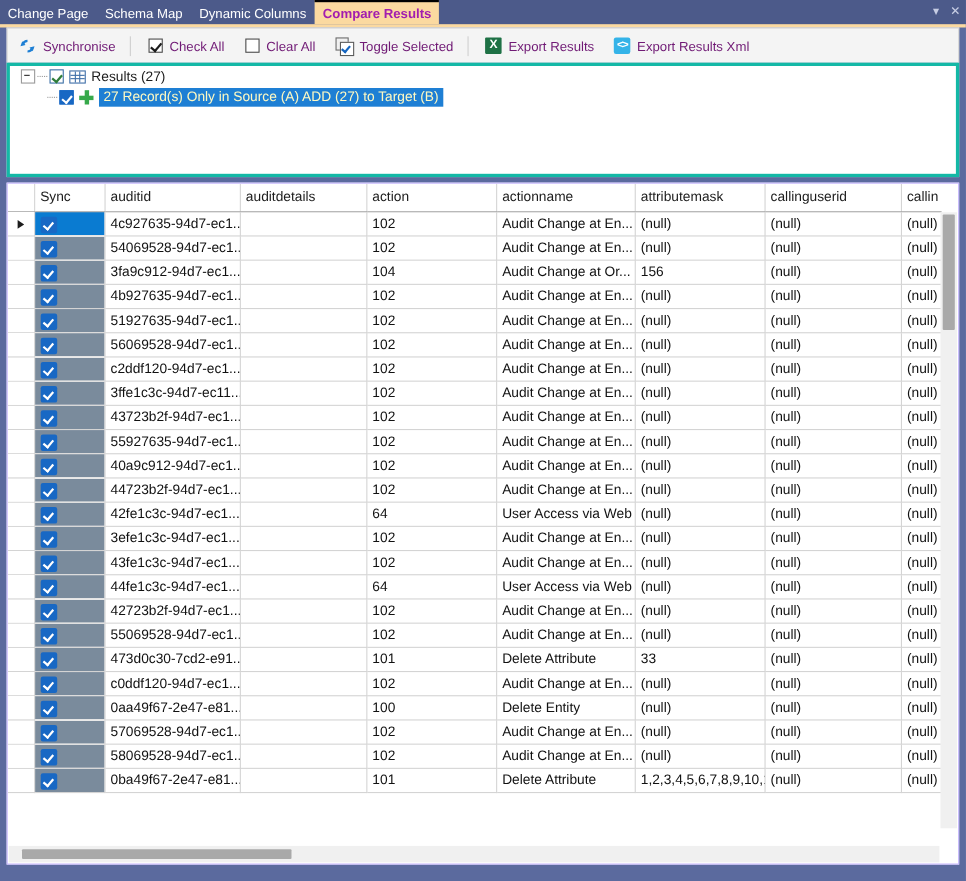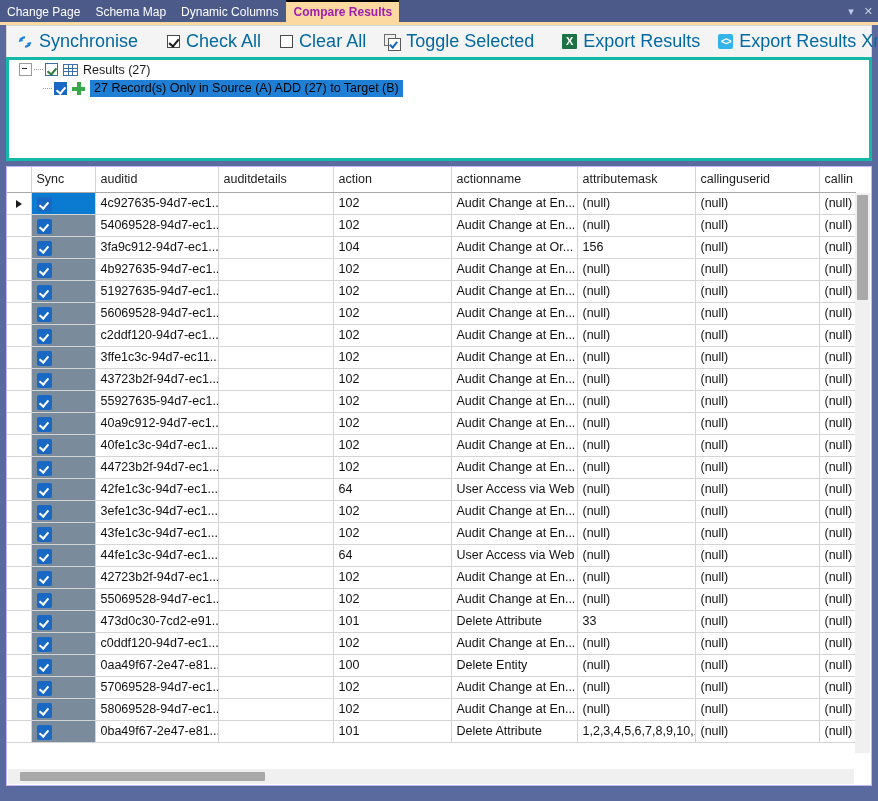--- a/index.html
+++ b/index.html
@@ -31,21 +31,21 @@
     position:absolute;left:0;top:22px;width:878px;height:3px;background:#fbd9a0;
   }
 
   
   .toolbar{
     position:absolute;left:6px;top:25px;width:866px;height:32px;
     background:#f4f4f4;border:1px solid #d6d6d6;border-bottom:none;
     display:flex;align-items:center;box-sizing:border-box;
   }
   .tbitem{display:flex;align-items:center;height:24px;padding:0 8px;margin-left:2px;cursor:default;white-space:nowrap;}
-  .tblabel{font-size:18px;color:#0369a1;margin-left:6px;}
+  .tblabel{font-size:12px;color:#701a75;margin-left:6px;}
   .tbsep{width:1px;height:18px;background:#cfcfcf;margin:0 5px;}
 
   .ico{width:16px;height:16px;display:inline-block;position:relative;flex:0 0 16px;}
 
   
   .ico-sync svg{display:block}
   
   .cbx{width:13px;height:13px;box-sizing:border-box;border:1px solid #4a4a4a;background:#fff;
        position:relative;margin-left:1px;}
   .cbx.on:after{
@@ -90,21 +90,21 @@
   .grid-ico{width:15px;height:12px;margin-right:5px;flex:0 0 15px;position:relative;
      border:1px solid #3f6fa8;background:#ffffff;box-sizing:border-box;}
   .grid-ico:before{content:"";position:absolute;left:0;top:3px;width:13px;height:1px;background:#3f6fa8;}
   .grid-ico:after{content:"";position:absolute;left:0;top:6px;width:13px;height:1px;background:#3f6fa8;}
   .grid-ico i{position:absolute;left:4px;top:0;width:1px;height:10px;background:#3f6fa8;}
   .grid-ico b{position:absolute;left:8px;top:0;width:1px;height:10px;background:#3f6fa8;}
   .plus-ico{width:13px;height:13px;margin-right:5px;flex:0 0 13px;position:relative;}
   .plus-ico:before{content:"";position:absolute;left:0;top:5px;width:13px;height:4px;background:#36a94a;}
   .plus-ico:after{content:"";position:absolute;left:5px;top:0;width:4px;height:13px;background:#36a94a;}
   .tlabel{font-size:12.5px;color:#1c1c1c;}
-  .tlabel.sel{background:#1e7fd4;color:#000000;padding:1px 4px 2px 4px;}
+  .tlabel.sel{background:#1e7fd4;color:#fef9c3;padding:1px 4px 2px 4px;}
 
   
   .gridpanel{
     position:absolute;left:6px;top:166px;width:866px;height:620px;
     background:#ffffff;border:1px solid #c4b5fd;box-sizing:border-box;overflow:hidden;
   }
   table.grid{border-collapse:collapse;table-layout:fixed;width:862px;}
   table.grid th,table.grid td{
     border-right:1px solid #d4d4d4;border-bottom:1px solid #d4d4d4;
     padding:0 5px;height:22px;font-size:12.5px;font-weight:normal;text-align:left;
@@ -369,31 +369,20 @@
               <td class="txt c-auditdetails"></td>
               <td class="txt c-action">102</td>
               <td class="txt c-actionname">Audit Change at En...</td>
               <td class="txt c-attributemask">(null)</td>
               <td class="txt c-callinguserid">(null)</td>
               <td class="txt c-callingX">(null)</td>
             </tr>
             <tr>
               <td class="rowheader c-rh"></td>
               <td class="synccell c-sync"><span class="syncbox"></span></td>
-              <td class="txt c-auditid">40fe1c3c-94d7-ec1...</td>
-              <td class="txt c-auditdetails"></td>
-              <td class="txt c-action">102</td>
-              <td class="txt c-actionname">Audit Change at En...</td>
-              <td class="txt c-attributemask">(null)</td>
-              <td class="txt c-callinguserid">(null)</td>
-              <td class="txt c-callingX">(null)</td>
-            </tr>
-            <tr>
-              <td class="rowheader c-rh"></td>
-              <td class="synccell c-sync"><span class="syncbox"></span></td>
               <td class="txt c-auditid">44723b2f-94d7-ec1...</td>
               <td class="txt c-auditdetails"></td>
               <td class="txt c-action">102</td>
               <td class="txt c-actionname">Audit Change at En...</td>
               <td class="txt c-attributemask">(null)</td>
               <td class="txt c-callinguserid">(null)</td>
               <td class="txt c-callingX">(null)</td>
             </tr>
             <tr>
               <td class="rowheader c-rh"></td>

